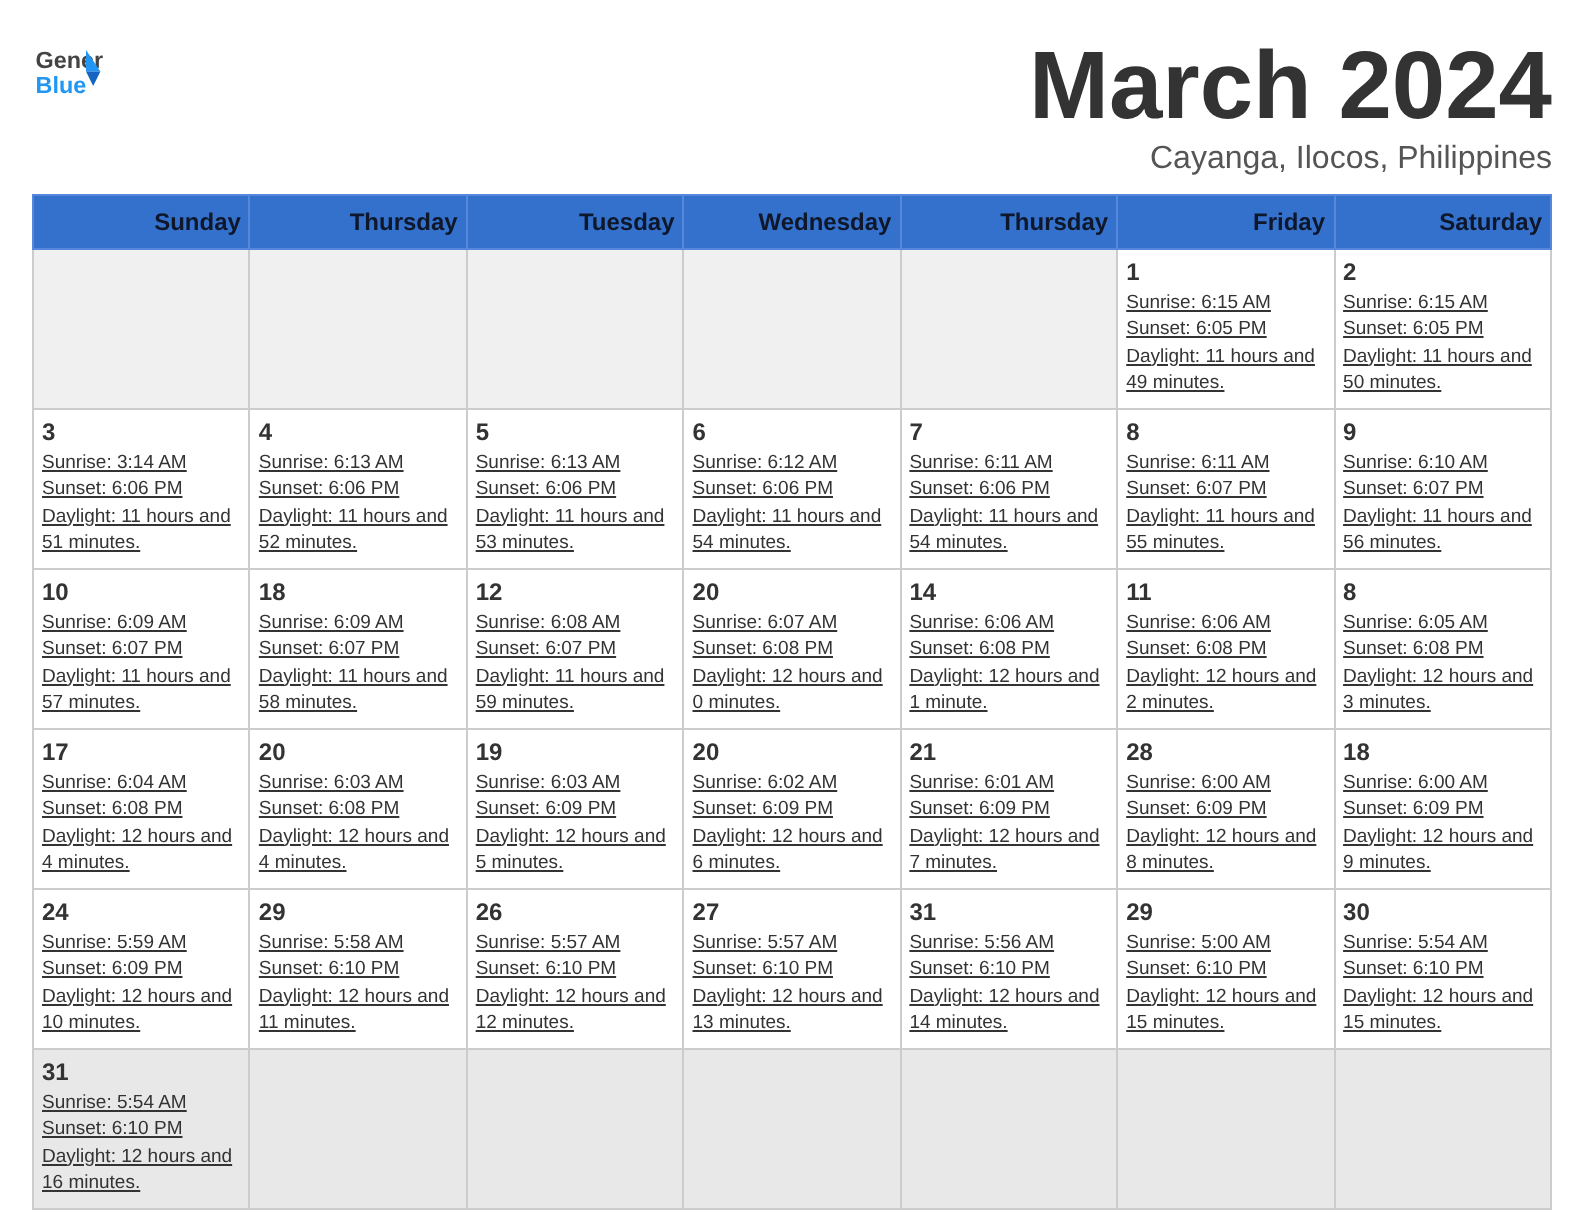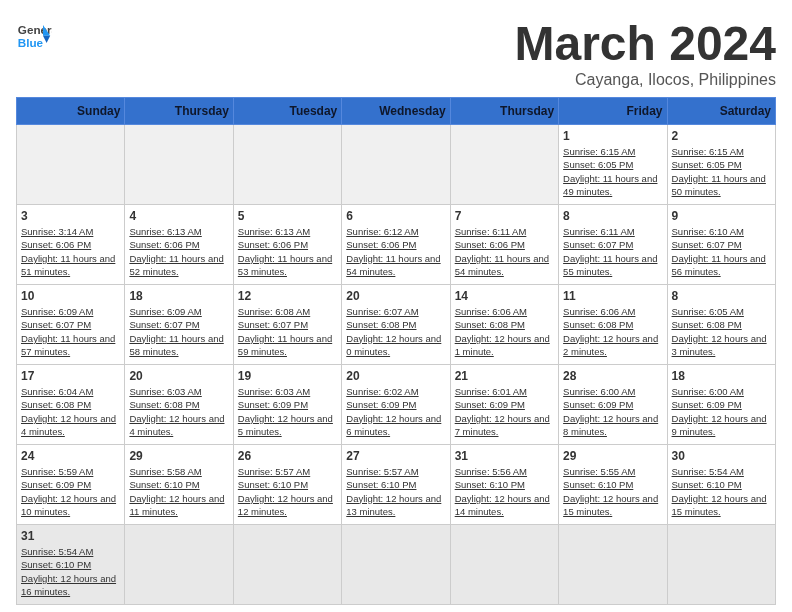--- a/index.html
+++ b/index.html
@@ -287,21 +287,21 @@
 Daylight: 12 hours and 13 minutes.</div>
         </td>
         <td>
           <span class="day-number">31</span>
           <div class="day-info">Sunrise: 5:56 AM
 Sunset: 6:10 PM
 Daylight: 12 hours and 14 minutes.</div>
         </td>
         <td>
           <span class="day-number">29</span>
-          <div class="day-info">Sunrise: 5:55 AM
+          <div class="day-info">Sunrise: 5:00 AM
 Sunset: 6:10 PM
 Daylight: 12 hours and 15 minutes.</div>
         </td>
         <td>
           <span class="day-number">30</span>
           <div class="day-info">Sunrise: 5:54 AM
 Sunset: 6:10 PM
 Daylight: 12 hours and 15 minutes.</div>
         </td>
       </tr>

